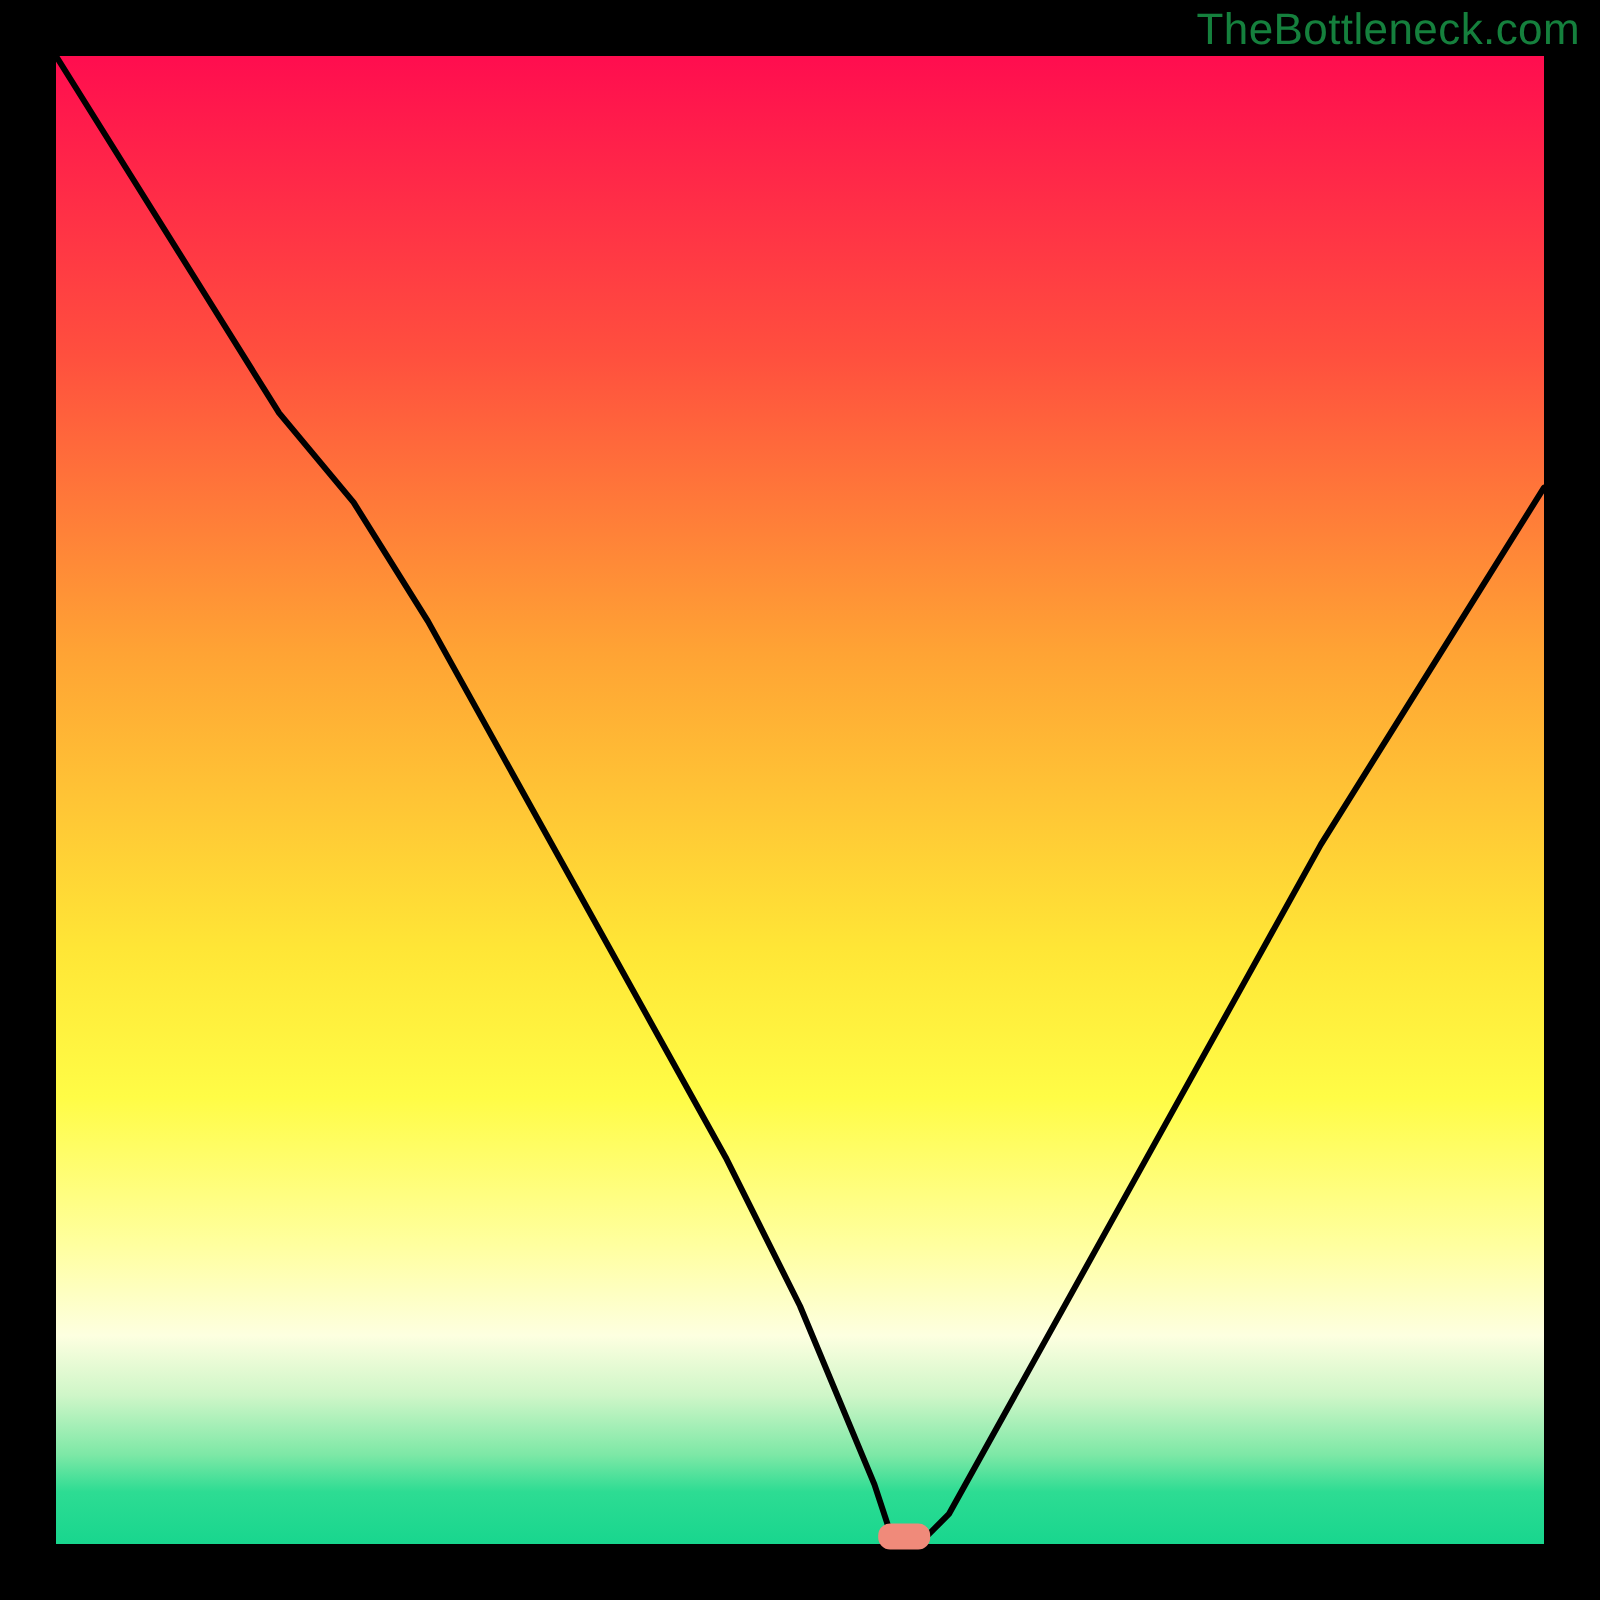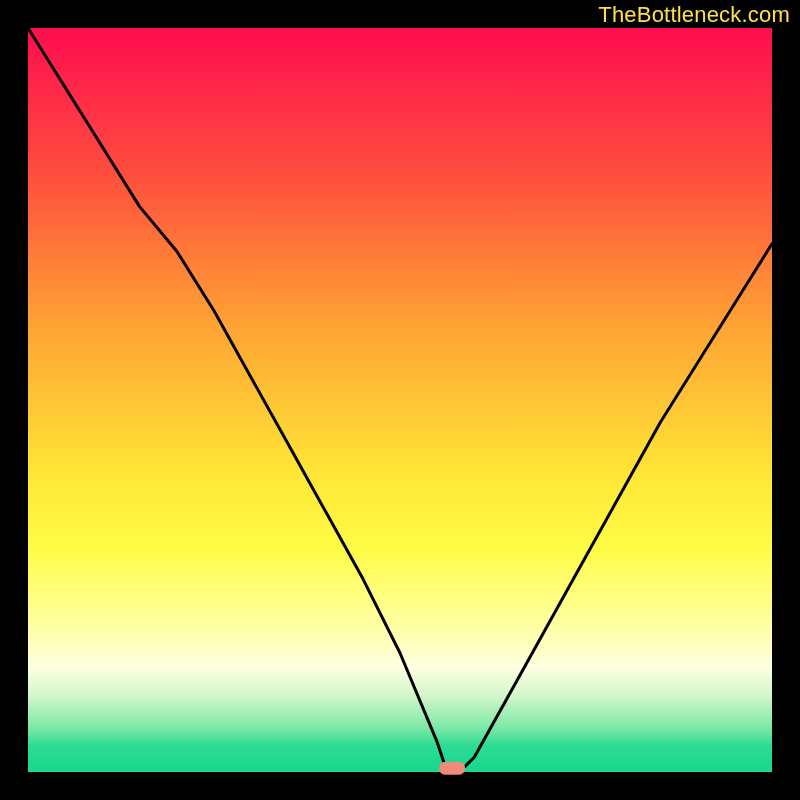--- a/index.html
+++ b/index.html
@@ -15,21 +15,21 @@
     width: 800px;
     height: 800px;
     background: #000;
   }
   .watermark {
     position: absolute;
     top: 2px;
     right: 10px;
     font-family: Arial, Helvetica, sans-serif;
     font-size: 22px;
-    color: #fde047;
+    color: #15803d;
     z-index: 5;
     letter-spacing: 0.2px;
   }
   svg {
     position: absolute;
     top: 0;
     left: 0;
   }
 </style>
 </head>

